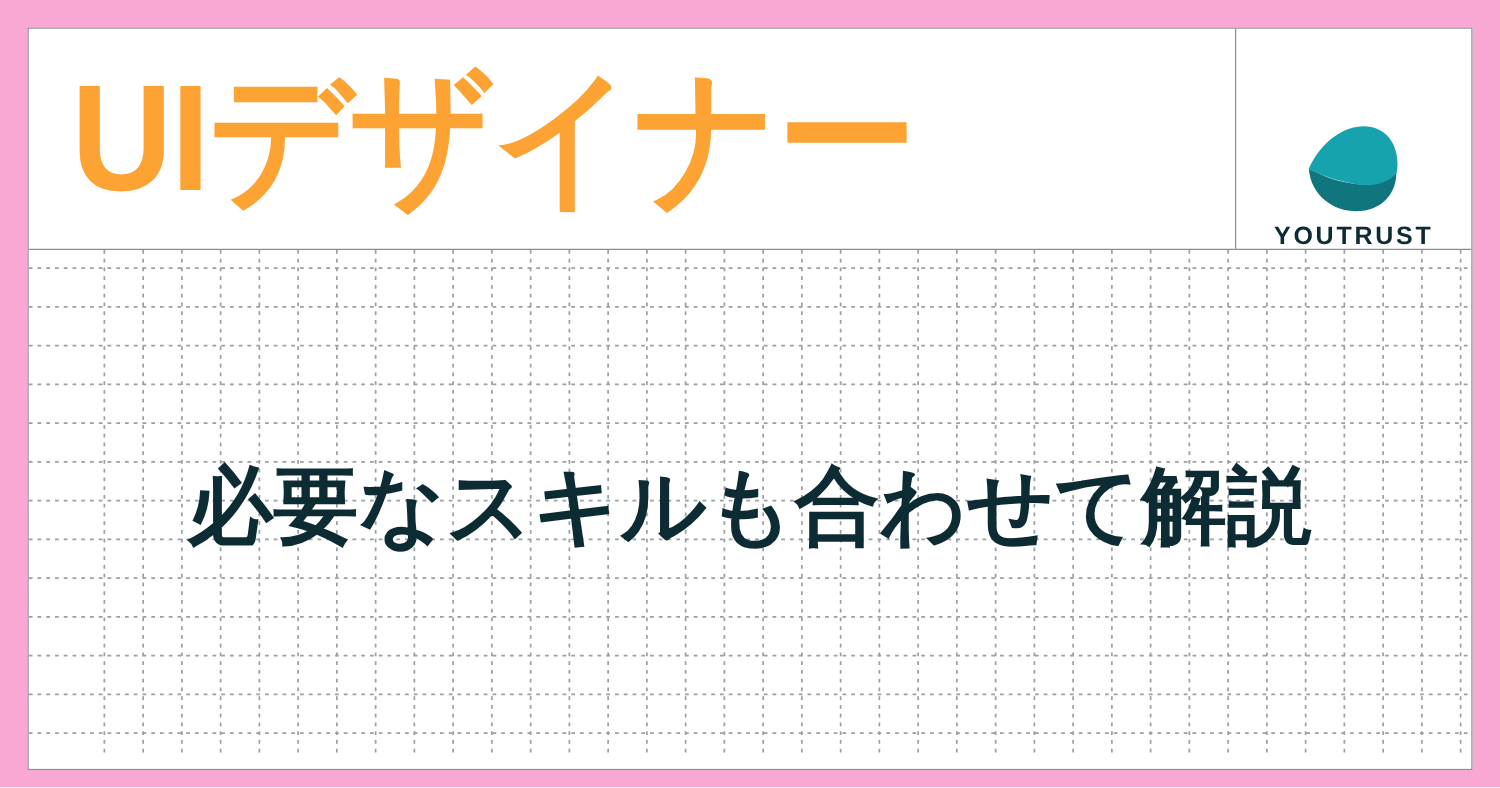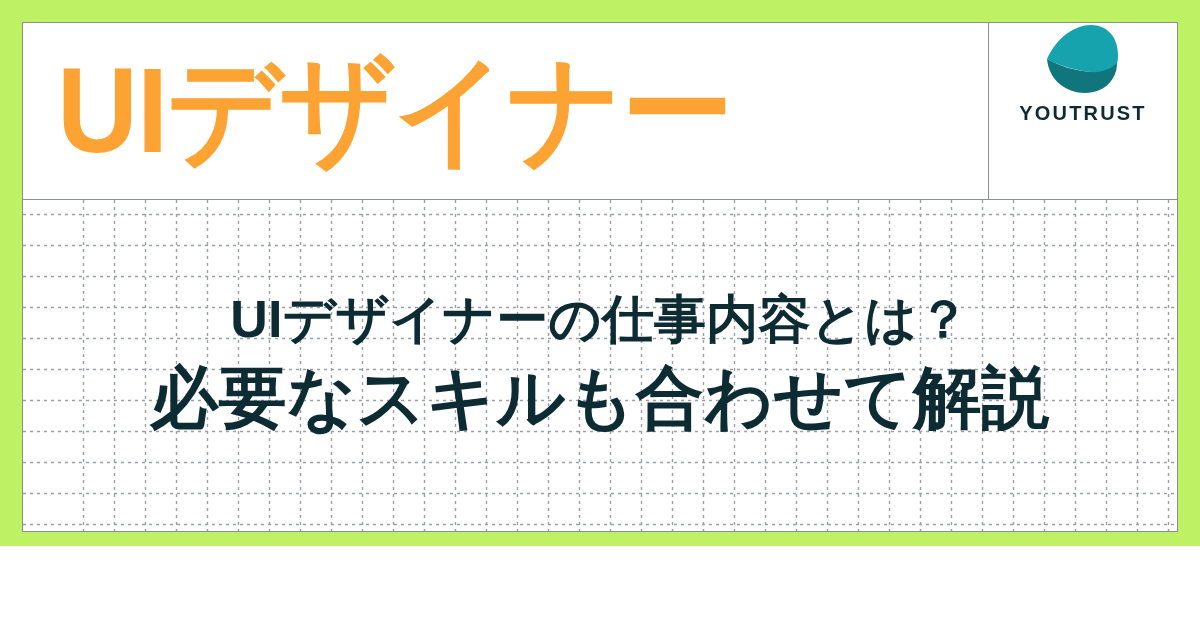--- a/index.html
+++ b/index.html
@@ -11,22 +11,22 @@
     width: 1200px;
     height: 630px;
     overflow: hidden;
     font-family: "Liberation Sans", "DejaVu Sans", sans-serif;
   }
 
   
   .ogp-card {
     position: relative;
     width: 1200px;
-    height: 546px;
-    background: #bef264;
+    height: 630px;
+    background: #f9a8d4;
     box-sizing: border-box;
     padding: 22px 22px 14px 22px;
   }
 
   
   .panel {
     position: relative;
     width: 100%;
     height: 100%;
     background: #ffffff;
@@ -65,21 +65,21 @@
     white-space: nowrap;
     transform: scaleY(1.08);
     transform-origin: left center;
   }
   .header-logo-cell {
     flex: 0 0 188px;
     border-left: 1.5px solid #8a8f94;
     display: flex;
     flex-direction: column;
     align-items: center;
-    justify-content: flex-start;
+    justify-content: flex-end;
     gap: 8px;
   }
   .logo-mark {
     width: 88px;
     height: 72px;
     display: block;
   }
   .logo-wordmark {
     color: #0d2b33;
     font-size: 20px;
@@ -183,19 +183,18 @@
           <line x1="0" y1="200.5" x2="1154" y2="200.5" stroke="#9aa0a6" stroke-width="1.4" stroke-dasharray="3 4"></line>
           <line x1="0" y1="231.5" x2="1154" y2="231.5" stroke="#9aa0a6" stroke-width="1.4" stroke-dasharray="3 4"></line>
           <line x1="0" y1="262.5" x2="1154" y2="262.5" stroke="#9aa0a6" stroke-width="1.4" stroke-dasharray="3 4"></line>
           <line x1="0" y1="293.5" x2="1154" y2="293.5" stroke="#9aa0a6" stroke-width="1.4" stroke-dasharray="3 4"></line>
           <line x1="0" y1="324.5" x2="1154" y2="324.5" stroke="#9aa0a6" stroke-width="1.4" stroke-dasharray="3 4"></line>
           <line x1="0" y1="355.5" x2="1154" y2="355.5" stroke="#9aa0a6" stroke-width="1.4" stroke-dasharray="3 4"></line>
           <line x1="0" y1="386.5" x2="1154" y2="386.5" stroke="#9aa0a6" stroke-width="1.4" stroke-dasharray="3 4"></line>
         </svg>
 
       <div class="headline">
-        <span class="headline-line" style="font-size: 52px;">UIデザイナーの仕事内容とは？</span>
         <span class="headline-line" style="font-size: 68px;">必要なスキルも合わせて解説</span>
       </div>
     </div>
 
   </div>
 </div>
 
 </body></html>

